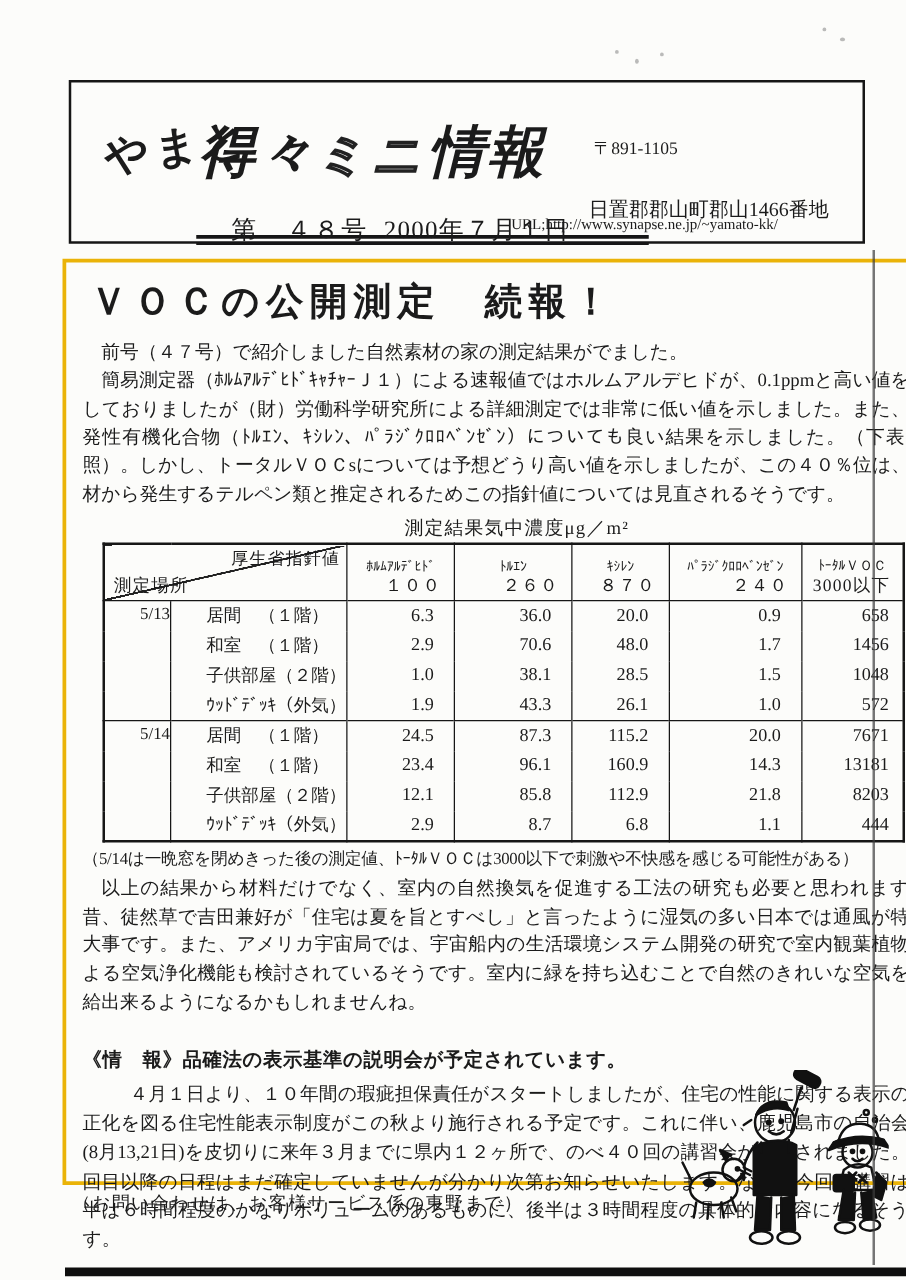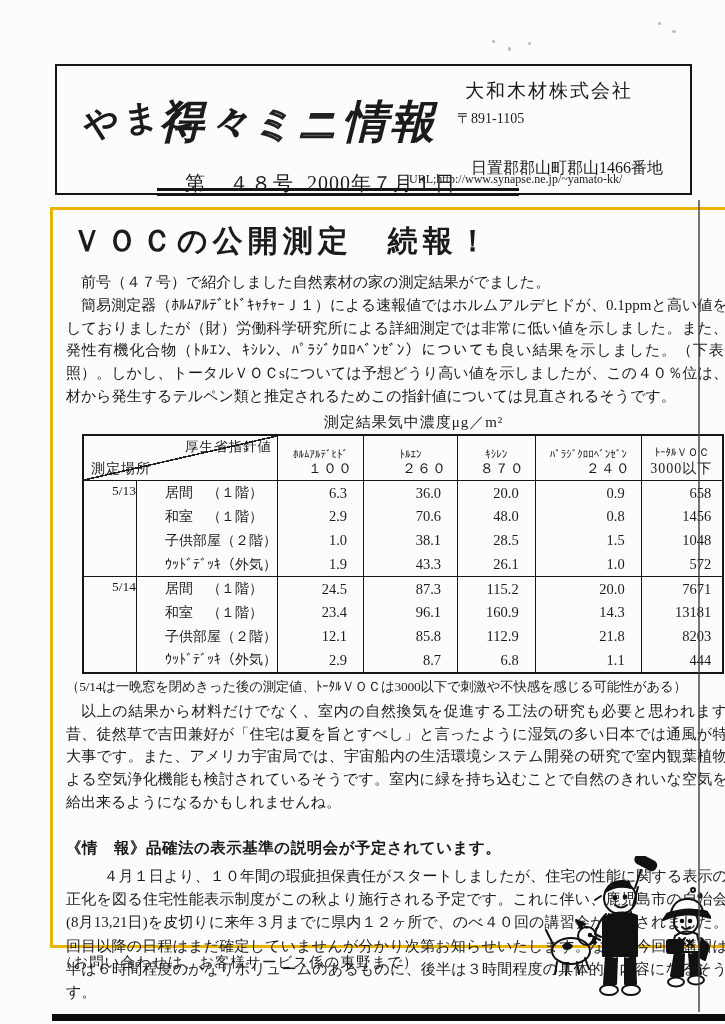--- a/index.html
+++ b/index.html
@@ -27,21 +27,21 @@
   .brand-main {
     position:absolute; left:102px; top:26px; font-size:45px; font-weight:bold;
     font-style:italic; letter-spacing:2px; white-space:nowrap;
   }
   .brand-main .outline { color:#fff; -webkit-text-stroke:1.6px #222; font-size:38px; letter-spacing:6px; }
   .brand-underline {
     position:absolute; left:100px; top:122px; width:362px; height:8px;
     border-top:3px solid #161616; border-bottom:2px solid #161616;
   }
   .company-name { position:absolute; left:408px; top:12px; font-size:19px; letter-spacing:2px; }
-  .company-postal { position:absolute; left:400px; top:44px; font-size:14px; }
+  .company-postal { position:absolute; left:418px; top:44px; font-size:14px; }
   .company-address { position:absolute; left:414px; top:68px; font-size:16px;margin-top:24px; }
   .company-telfax { position:absolute; left:392px; top:93px; font-size:11.5px; white-space:nowrap; }
   .issue-no { position:absolute; left:128px; top:104px; font-size:20px; letter-spacing:2px; }
   .issue-date { position:absolute; left:250px; top:104px; font-size:20px; letter-spacing:1px; }
   .issue-url { position:absolute; left:352px; top:106px; font-size:12px; white-space:nowrap; }
 
   
   .article-box {
     position:absolute; left:50px; top:207px; width:709px; height:741px;
     border:3px solid #eab308; padding:9px 13px 0 13px; background:#fcfcfa;
@@ -90,21 +90,20 @@
   <div class="speck" style="left:658px;top:22px;width:3px;height:3px"></div>
   <div class="speck" style="left:672px;top:30px;width:4px;height:3px"></div>
   <div class="speck" style="left:492px;top:40px;width:3px;height:3px"></div>
   <div class="speck" style="left:508px;top:47px;width:3px;height:4px"></div>
   <div class="speck" style="left:528px;top:42px;width:3px;height:3px"></div>
 
   <div class="masthead">
     <div class="brand-small">やまと</div>
     <div class="brand-main"><span>得々</span><span class="outline">ミニ</span><span>情報</span></div>
     <div class="brand-underline"></div>
-    <div class="company-name">大和木材株式会社</div>
     <div class="company-postal">〒891-1105</div>
     <div class="company-address">日置郡郡山町郡山1466番地</div>
     <div class="issue-no">第　４８号</div>
     <div class="issue-date">2000年７月１日</div>
     <div class="issue-url">URL;http://www.synapse.ne.jp/~yamato-kk/</div>
   </div>
 
   <div class="article-box">
     <div class="article-title">ＶＯＣの公開測定　続報！</div>
     <p class="para">前号（４７号）で紹介しました自然素材の家の測定結果がでました。</p>
@@ -152,21 +151,21 @@
             <td class="num-cell">36.0</td>
             <td class="num-cell">20.0</td>
             <td class="num-cell">0.9</td>
             <td class="num-cell last">658</td>
           </tr>
           <tr class="meas-row">
             <td class="place-cell">和室　（１階）</td>
             <td class="num-cell">2.9</td>
             <td class="num-cell">70.6</td>
             <td class="num-cell">48.0</td>
-            <td class="num-cell">0.8</td>
+            <td class="num-cell">1.7</td>
             <td class="num-cell last">1456</td>
           </tr>
           <tr class="meas-row">
             <td class="place-cell">子供部屋（２階）</td>
             <td class="num-cell">1.0</td>
             <td class="num-cell">38.1</td>
             <td class="num-cell">28.5</td>
             <td class="num-cell">1.5</td>
             <td class="num-cell last">1048</td>
           </tr>

